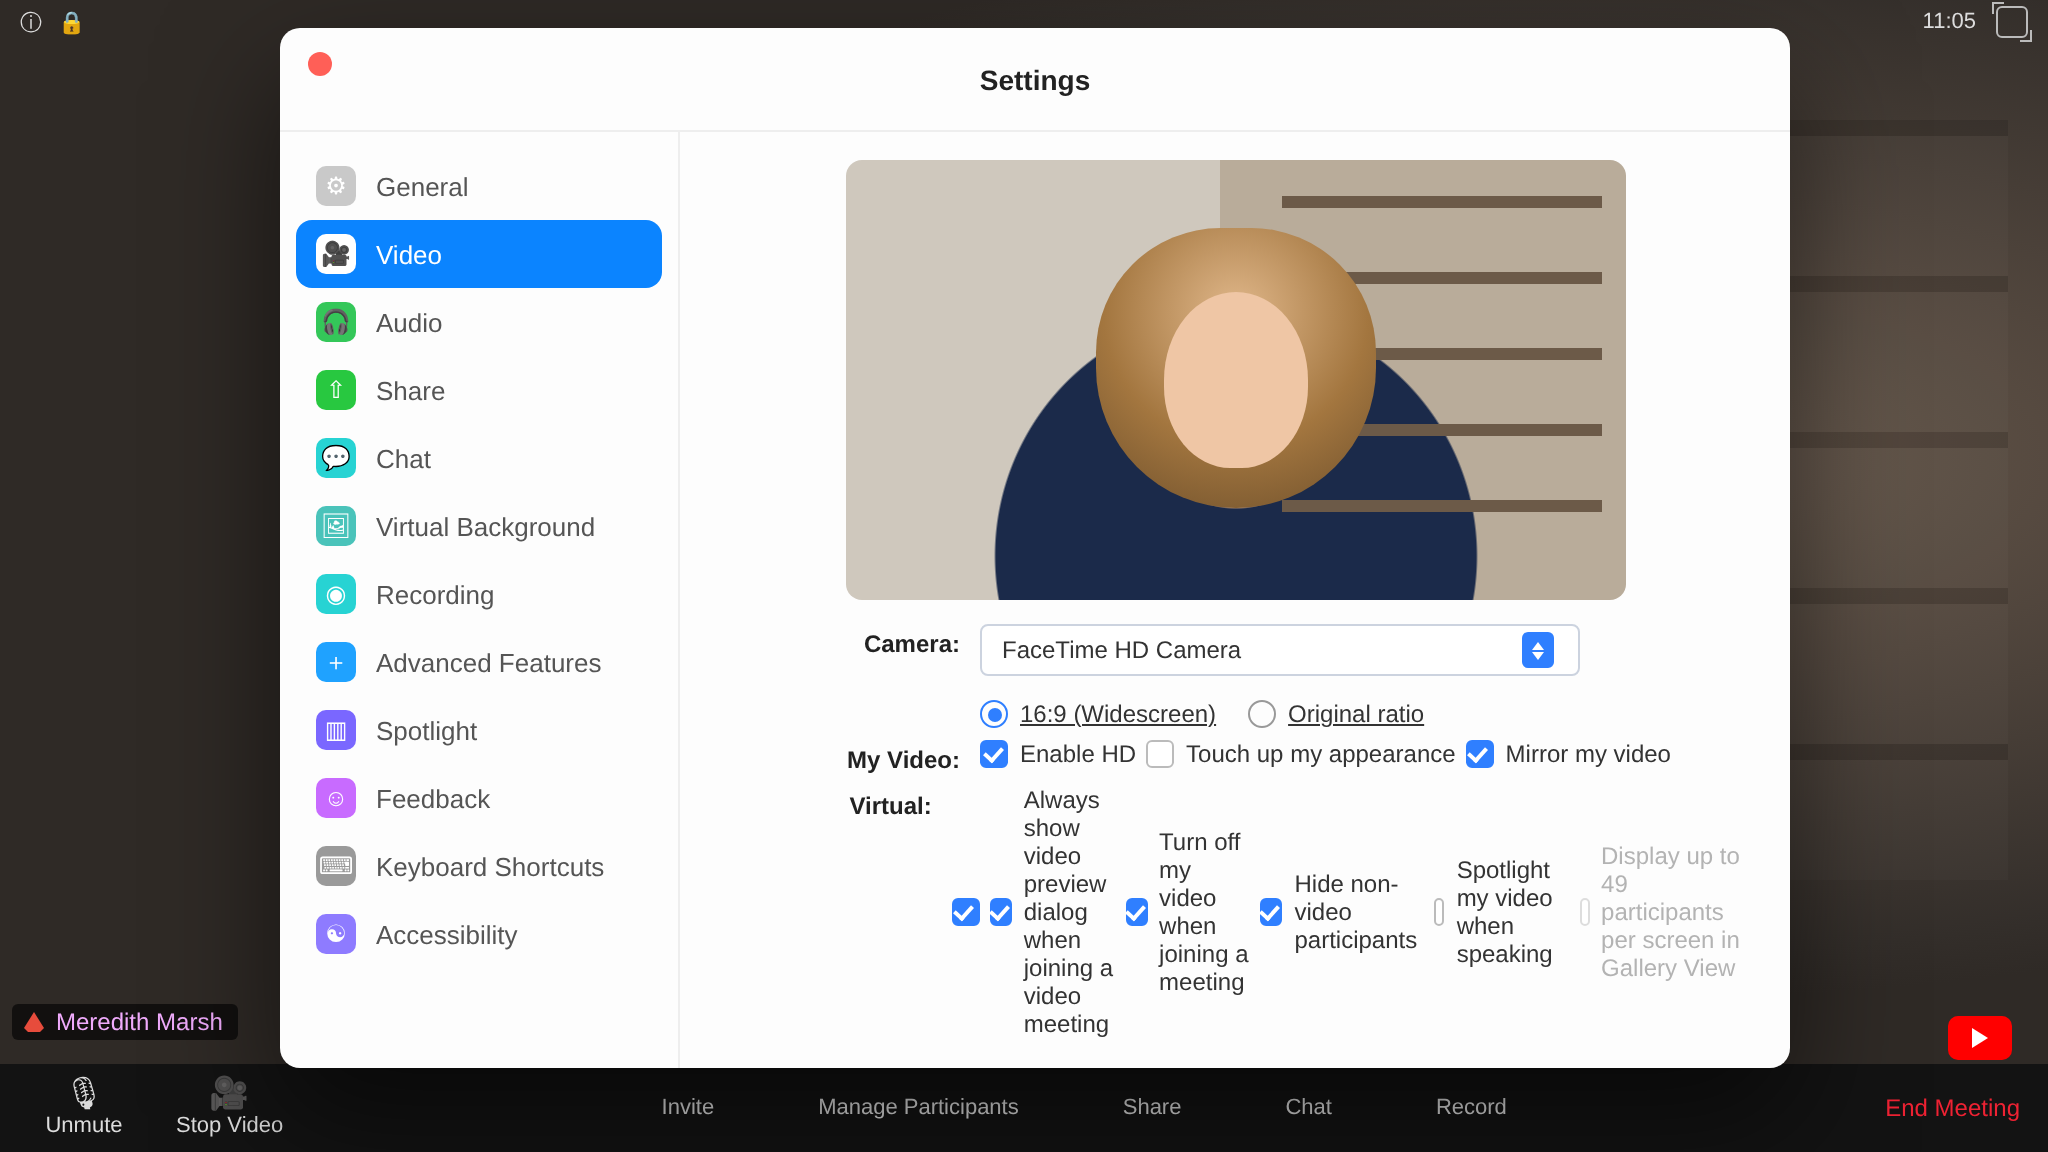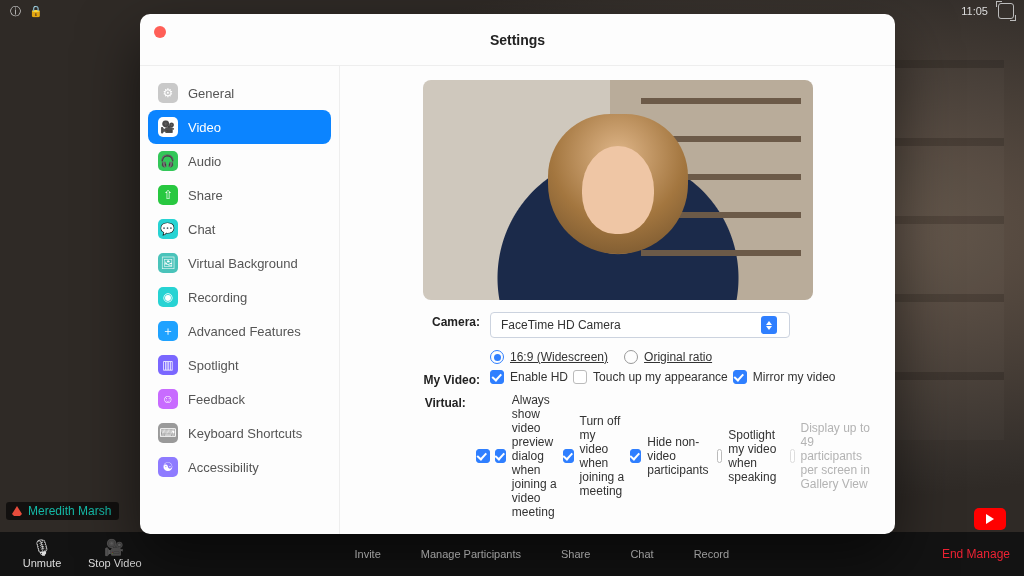--- a/index.html
+++ b/index.html
@@ -15,26 +15,26 @@
     border-left:6px solid #1b1815; opacity:.6;}
   .top-bar { position:absolute; top:0; left:0; right:0; height:22px; display:flex; align-items:center; padding:0 10px; color:#ddd; font-size:11px; justify-content:space-between;}
   .top-left { display:flex; gap:8px; align-items:center;}
   .lock { color:#6fcf4d; }
   .top-right { display:flex; gap:10px; align-items:center;}
   .fullscreen-icon { width:16px; height:16px; border:1.5px solid #bbb; border-radius:3px; position:relative;}
   .fullscreen-icon::before,.fullscreen-icon::after{content:"";position:absolute;width:5px;height:5px;border:1.5px solid #bbb;}
   .fullscreen-icon::before{top:-3px;left:-3px;border-right:none;border-bottom:none;}
   .fullscreen-icon::after{bottom:-3px;right:-3px;border-left:none;border-top:none;}
 
-  .name-banner { position:absolute; left:6px; bottom:56px; background:rgba(0,0,0,.6); color:#14b8a6; font-size:12px; padding:2px 8px 2px 22px; border-radius:3px;}
+  .name-banner { position:absolute; left:6px; bottom:56px; background:rgba(0,0,0,.6); color:#f0abfc; font-size:12px; padding:2px 8px 2px 22px; border-radius:3px;}
   .name-banner::before{content:""; position:absolute; left:6px; top:4px; width:10px;height:10px; background:#e74c3c; clip-path:polygon(50% 0,100% 80%,80% 100%,20% 100%,0 80%);} 
 
   .toolbar { position:absolute; left:0; right:0; bottom:0; height:44px; background:#131313; display:flex; align-items:center; color:#ddd; font-size:11px;}
   .tb-left { display:flex; gap:22px; padding-left:18px; }
-  .tb-center { flex:1; display:flex; justify-content:center; gap:40px;align-items:flex-end;}
+  .tb-center { flex:1; display:flex; justify-content:center; gap:52px;align-items:flex-end;}
   .tb-right { padding-right:14px; color:#e23; font-size:12px;}
   .tb-item { display:flex; flex-direction:column; align-items:center; gap:1px; cursor:pointer; min-width:48px;}
   .tb-item .ic { font-size:16px; line-height:1; }
   .tb-link { cursor:pointer; }
   .yt-badge { position:absolute; right:18px; bottom:46px; width:32px; height:22px; background:#ff0000; border-radius:5px; display:flex; align-items:center; justify-content:center;}
   .yt-badge::after{content:""; width:0;height:0;border-left:8px solid #fff;border-top:5px solid transparent;border-bottom:5px solid transparent;}
 
   
   .window { position:absolute; left:140px; top:14px; width:755px; height:520px; background:#fdfdfd; border-radius:10px; box-shadow:0 25px 60px rgba(0,0,0,.55); display:flex; flex-direction:column; overflow:hidden;}
   .titlebar { height:52px; display:flex; align-items:center; justify-content:center; position:relative; border-bottom:1px solid #eee;}
@@ -113,21 +113,21 @@
     </div>
   </div>
   <div class="tb-center">
     <span class="tb-link">Invite</span>
     <span class="tb-link">Manage Participants</span>
     <span class="tb-link">Share</span>
     <span class="tb-link">Chat</span>
     <span class="tb-link">Record</span>
   </div>
   <div class="tb-right">
-    <span class="tb-link">End Manage</span>
+    <span class="tb-link">End Meeting</span>
   </div>
 </div>
 
 <div class="window">
   <div class="titlebar">
     <span class="close-dot"></span>
     <span class="title">Settings</span>
   </div>
   <div class="body">
     <div class="sidebar">

